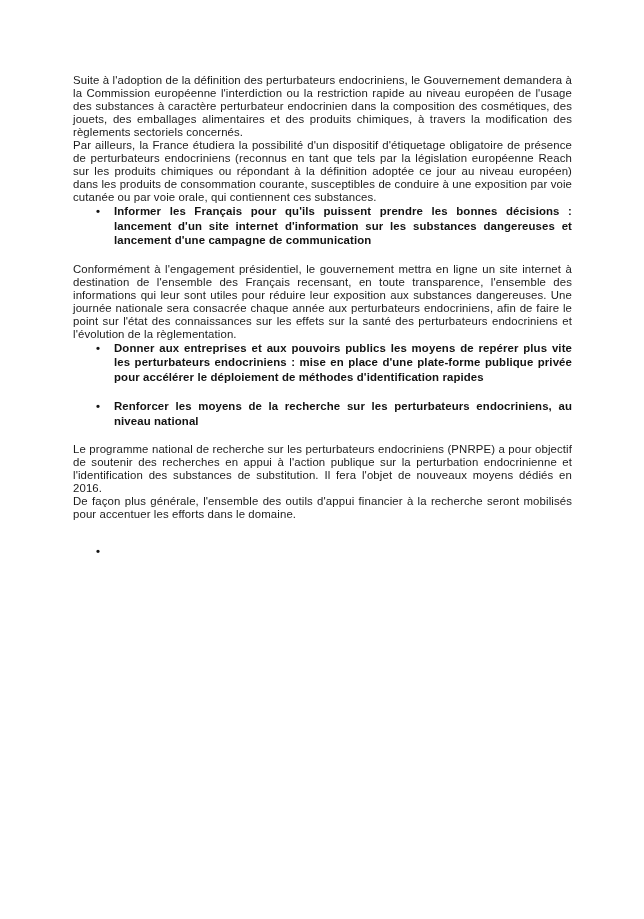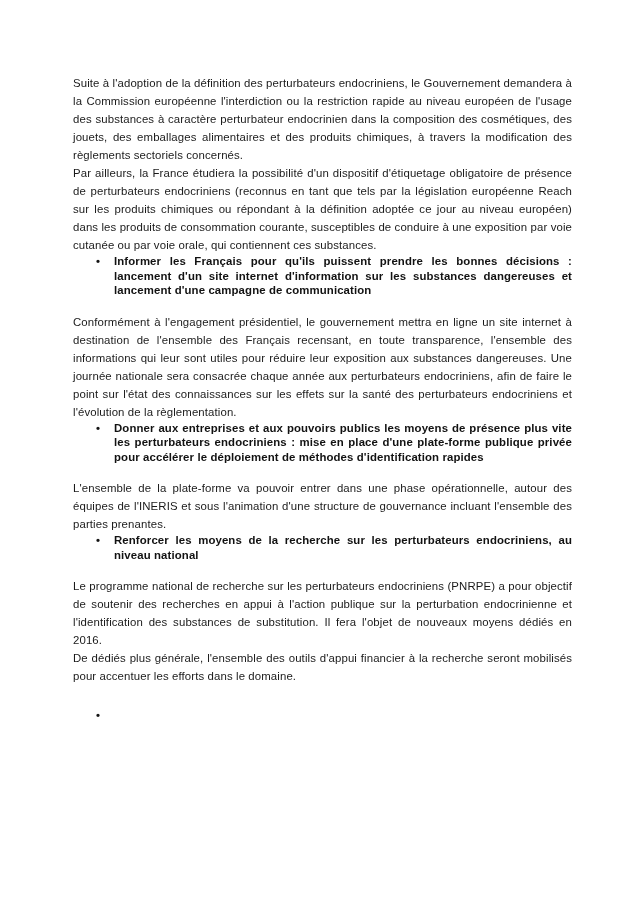--- a/index.html
+++ b/index.html
@@ -23,21 +23,21 @@
   }
   .content {
     position: absolute;
     left: 73px;
     top: 74px;
     width: 499px;
   }
   p.body-text {
     margin: 0;
     font-size: 11.4px;
-    line-height: 18px;
+    line-height: 13px;
     text-align: justify;
     text-justify: inter-word;
     color: #1a1a1a;
     letter-spacing: 0.01em;
   }
   
   .block {
     margin: 0 0 0 0;
   }
   .gap-after {
@@ -93,41 +93,40 @@
       </li>
     </ul>
 
     <div class="spacer-md"></div>
 
     <p class="body-text block gap-after">Conformément à l'engagement présidentiel, le gouvernement mettra en ligne un site internet à destination de l'ensemble des Français recensant, en toute transparence, l'ensemble des informations qui leur sont utiles pour réduire leur exposition aux substances dangereuses. Une journée nationale sera consacrée chaque année aux perturbateurs endocriniens, afin de faire le point sur l'état des connaissances sur les effets sur la santé des perturbateurs endocriniens et l'évolution de la règlementation.</p>
 
     <ul class="bullets">
       <li class="bullet">
         <span class="marker">•</span>
-        <span>Donner aux entreprises et aux pouvoirs publics les moyens de présence plus vite les perturbateurs endocriniens : mise en place d'une plate-forme publique privée pour accélérer le déploiement de méthodes d'identification rapides</span>
+        <span>Donner aux entreprises et aux pouvoirs publics les moyens de repérer plus vite les perturbateurs endocriniens : mise en place d'une plate-forme publique privée pour accélérer le déploiement de méthodes d'identification rapides</span>
       </li>
     </ul>
 
     <div class="spacer-md"></div>
 
 
-    <p class="body-text block gap-after">L'ensemble de la plate-forme va pouvoir entrer dans une phase opérationnelle, autour des équipes de l'INERIS et sous l'animation d'une structure de gouvernance incluant l'ensemble des parties prenantes.</p>
 
     <ul class="bullets">
       <li class="bullet">
         <span class="marker">•</span>
         <span>Renforcer les moyens de la recherche sur les perturbateurs endocriniens, au niveau national</span>
       </li>
     </ul>
 
     <div class="spacer-md"></div>
 
     <p class="body-text block">Le programme national de recherche sur les perturbateurs endocriniens (PNRPE) a pour objectif de soutenir des recherches en appui à l'action publique sur la perturbation endocrinienne et l'identification des substances de substitution. Il fera l'objet de nouveaux moyens dédiés en 2016.</p>
 
-    <p class="body-text block">De dédiés plus générale, l'ensemble des outils d'appui financier à la recherche seront mobilisés pour accentuer les efforts dans le domaine.</p>
+    <p class="body-text block">De façon plus générale, l'ensemble des outils d'appui financier à la recherche seront mobilisés pour accentuer les efforts dans le domaine.</p>
 
     <div class="spacer-lg"></div>
 
     <ul class="bullets">
       <li class="bullet single">
         <span class="marker">•</span>
       </li>
     </ul>
 
   </div>

